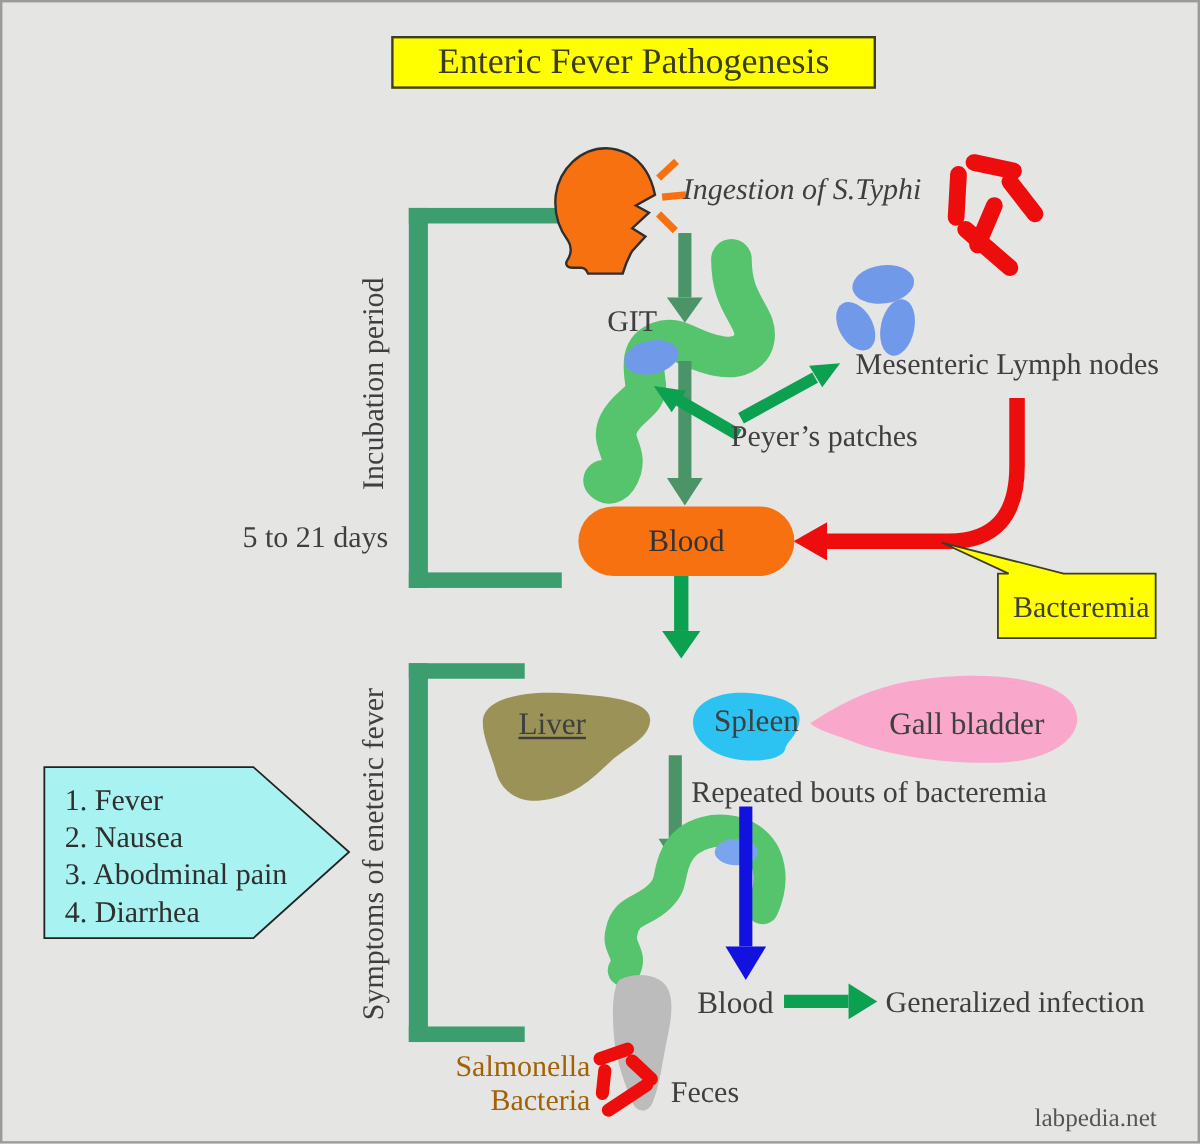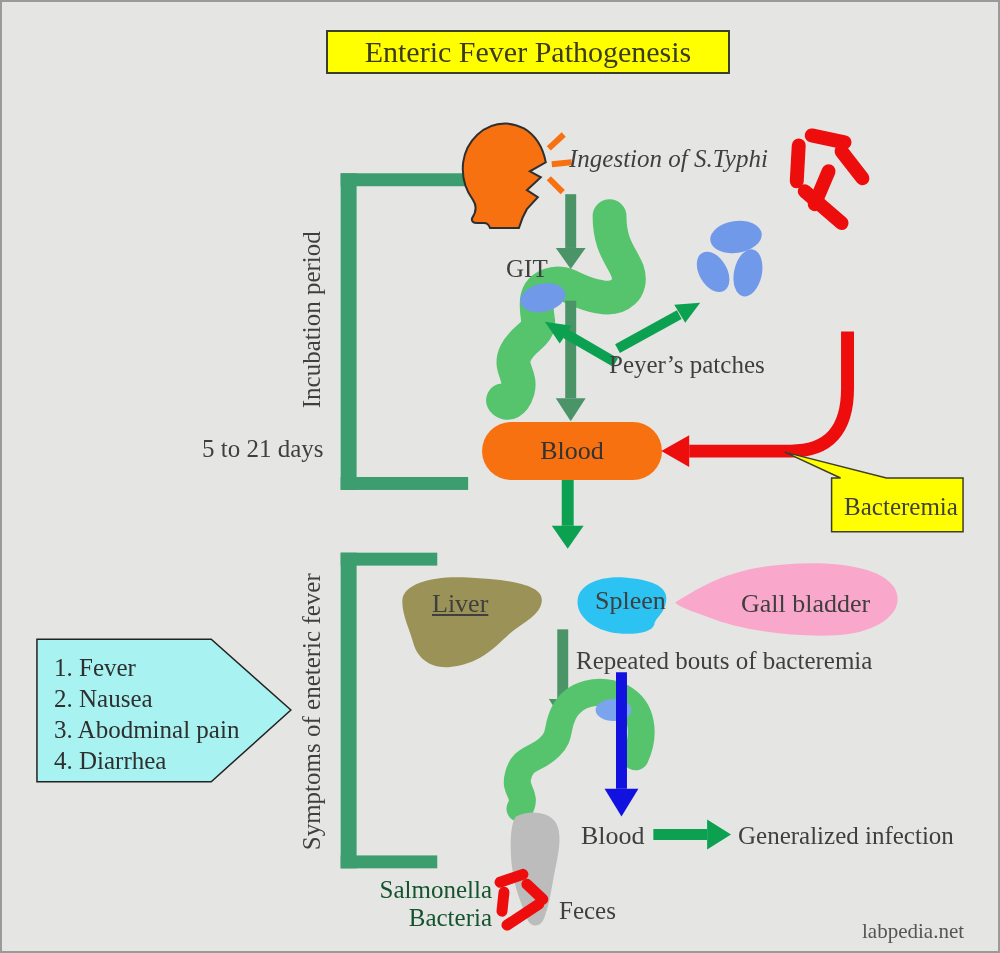--- a/index.html
+++ b/index.html
@@ -41,21 +41,21 @@
     position:absolute;left:833px;top:478px;width:132px;height:54px;
     display:flex;align-items:center;justify-content:center;
     font-size:25px;color:#3f3f3f;z-index:3;
   }
   #symptoms-text{
     position:absolute;left:52px;top:650px;width:235px;
     font-size:25px;line-height:31px;color:#2f2f2f;z-index:3;
   }
   #salmonella-text{
     position:absolute;left:355px;top:874px;width:135px;
-    font-size:25px;color:#14532d;text-align:right;line-height:28px;z-index:3;
+    font-size:25px;color:#a16207;text-align:right;line-height:28px;z-index:3;
   }
   .watermark{font-size:21px;color:#555;}
 </style>
 </head>
 <body>
 
 <div id="frame">
 
   <svg id="shapes" viewBox="0 0 1000 953" xmlns="http://www.w3.org/2000/svg">
 
@@ -160,20 +160,21 @@
 
     <polygon points="35,640 210,640 290,711 210,783 35,783" fill="#a8f2f1" stroke="#222" stroke-width="1.5"></polygon>
   </svg>
 
   <div id="title-box">
     <span>Enteric Fever Pathogenesis</span>
   </div>
 
   <div class="lbl" style="left:567px;top:143px;font-style:italic;">Ingestion of S.Typhi</div>
   <div class="lbl" style="left:472px;top:253px;margin-left:32px;">GIT</div>
+  <div class="lbl" style="left:711px;top:289px;">Mesenteric Lymph nodes</div>
   <div class="lbl" style="left:607px;top:349px;">Peyer’s patches</div>
   <div class="lbl rot" style="left:180px;top:304px;width:260px;">Incubation period</div>
   <div class="lbl" style="left:200px;top:433px;">5 to 21 days</div>
 
   <div id="blood-box">
     <span>Blood</span>
   </div>
 
   <div id="bacteremia-text">Bacteremia</div>
 

